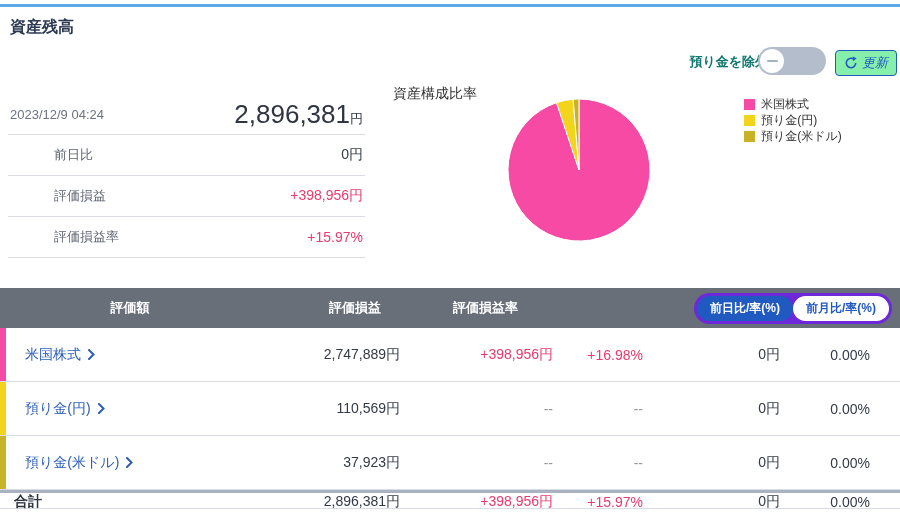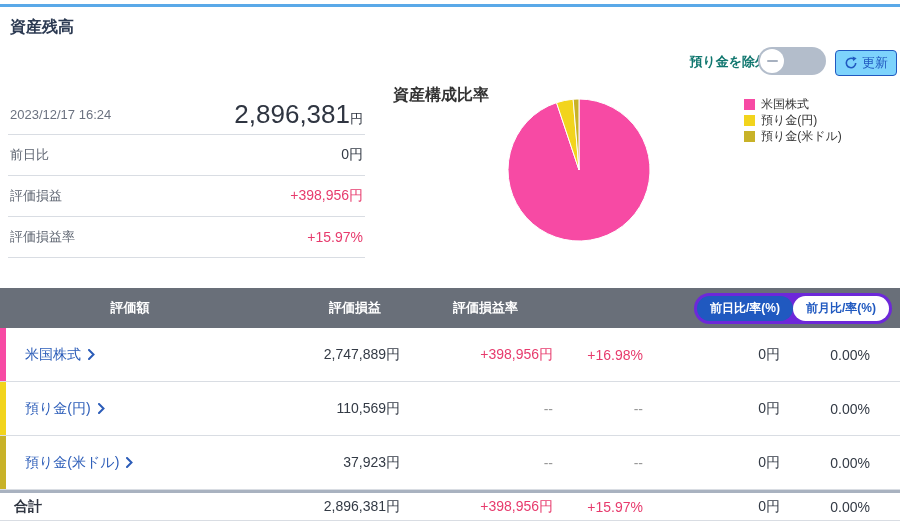--- a/index.html
+++ b/index.html
@@ -8,35 +8,35 @@
 
   .topline { position:absolute; top:4px; left:0; width:900px; height:3px; background:var(--topline,#5aa9e8); }
   .page-title { position:absolute; left:10px; top:17px; font-size:16px; font-weight:bold; color:#2c3a52; }
 
   
   .controls { position:absolute; top:46px; left:690px; width:208px; height:30px; }
   .toggle-label { position:absolute; right:130px; top:7px; font-size:13px; color:#0f766e; white-space:nowrap;font-weight:bold; }
   .toggle { position:absolute; left:68px; top:1px; width:68px; height:28px; border-radius:14px; background:var(--toggle-track,#b3bdcb); cursor:pointer; }
   .knob { position:absolute; left:2px; top:2px; width:24px; height:24px; border-radius:50%; background:#fff; display:flex; align-items:center; justify-content:center; }
   .knob-dash { width:11px; height:2px; background:#a7b1c0; border-radius:1px; }
-  .refresh-btn { position:absolute; right:1px; top:4px; height:26px; padding:0 8px; background:#7dd3fc; border:1.5px solid var(--accent-blue,#2059c0); border-radius:4px; color:var(--accent-blue,#2059c0); font-size:13px; display:flex; align-items:center; gap:4px; cursor:pointer; }
+  .refresh-btn { position:absolute; right:1px; top:4px; height:26px; padding:0 8px; background:#86efac; border:1.5px solid var(--accent-blue,#2059c0); border-radius:4px; color:var(--accent-blue,#2059c0); font-size:13px; display:flex; align-items:center; gap:4px; cursor:pointer;font-style:italic; }
 
   
   .summary { position:absolute; left:8px; top:94px; width:357px; }
   .srow { height:41px; border-bottom:1px solid var(--row-border,#d9dde3); display:flex; align-items:center; justify-content:space-between; padding:0 2px; }
   .timestamp { font-size:13px; color:#6b7280; }
   .big-value { font-size:26px; color:#2f3541; }
   .big-value .unit { font-size:13px; }
-  .slabel { font-size:13px; color:var(--text-gray,#5d6470); }
+  .slabel { font-size:13px; color:var(--text-gray,#5d6470);margin-left:44px; }
   .sval { font-size:14px; color:var(--text-dark,#333a45); }
   .pink { color:var(--positive-pink,#e73b6d) !important; }
   .muted { color:var(--muted,#999) !important; }
 
   
-  .pie-title { position:absolute; left:393px; top:85px; font-size:16px; font-weight:bold; color:#333; }
+  .pie-title { position:absolute; left:393px; top:85px; font-size:14px; font-weight:normal; color:#333; }
   #pie-svg { position:absolute; left:505px; top:96px; }
   .legend { position:absolute; left:744px; top:96px; }
   .legend-item { display:flex; align-items:center; gap:6px; height:16px; font-size:12px; color:#333; }
   .swatch { width:11px; height:11px; flex:0 0 11px; }
 
   
   .asset-table { position:absolute; left:0; top:288px; width:900px; }
   .grid { display:grid; grid-template-columns:250px 150px 153px 90px 137px 120px; align-items:center; }
   .thead { height:40px; background:var(--header-bg,#696f79); color:#fff; font-size:13px; font-weight:bold; }
   .th { text-align:center; }
@@ -49,21 +49,21 @@
   .seg-btn { height:25px; border-radius:13px; padding:0 13px; display:flex; align-items:center; font-size:12px; font-weight:bold; cursor:pointer; white-space:nowrap; }
   .seg-btn.active { background:var(--accent-blue,#2059c0); color:#fff; }
   .seg-btn.inactive { background:#fff; color:var(--accent-blue,#2059c0); }
 
   .trow { height:54px; border-bottom:1px solid var(--row-border,#d9dde3); position:relative; }
   .row-bar { position:absolute; left:0; top:0; bottom:0; width:6px; }
   .name-cell { padding-left:25px; display:flex; align-items:center; gap:7px; }
   .link { color:var(--link-blue,#2b5cb8); font-size:14px; cursor:pointer; }
   .num { text-align:right; font-size:14px; color:var(--text-dark,#333a45); }
   .divider { height:3px; background:var(--divider,#a9b2c0); }
-  .total-row { height:28px; border-bottom:1px solid var(--row-border,#d9dde3); }
+  .total-row { height:16px; border-bottom:1px solid var(--row-border,#d9dde3); }
   .total-name { padding-left:14px; font-size:14px; font-weight:bold; color:#2f3541; }
 </style>
 </head>
 <body>
 
 <div class="topline"></div>
 <div class="page-title">資産残高</div>
 
 <div class="controls">
   <span class="toggle-label">預り金を除外</span>
@@ -76,21 +76,21 @@
     <svg width="14" height="14" viewBox="0 0 14 14">
       <path d="M11.7 7 A4.7 4.7 0 1 1 9.8 3.2" fill="none" stroke="#2059c0" stroke-width="1.6"></path>
       <polygon points="8.6,0.6 12.6,2.2 9.2,5.2" fill="#2059c0"></polygon>
     </svg>
     <span>更新</span>
   </button>
 </div>
 
 <div class="summary">
   <div class="srow">
-    <span class="timestamp">2023/12/17 16:24</span>
+    <span class="timestamp">2023/12/9 04:24</span>
     <span class="big-value"><span>2,896,381</span><span class="unit">円</span></span>
   </div>
   <div class="srow">
     <span class="slabel">前日比</span>
     <span class="sval">0円</span>
   </div>
   <div class="srow">
     <span class="slabel">評価損益</span>
     <span class="sval pink">+398,956円</span>
   </div>

